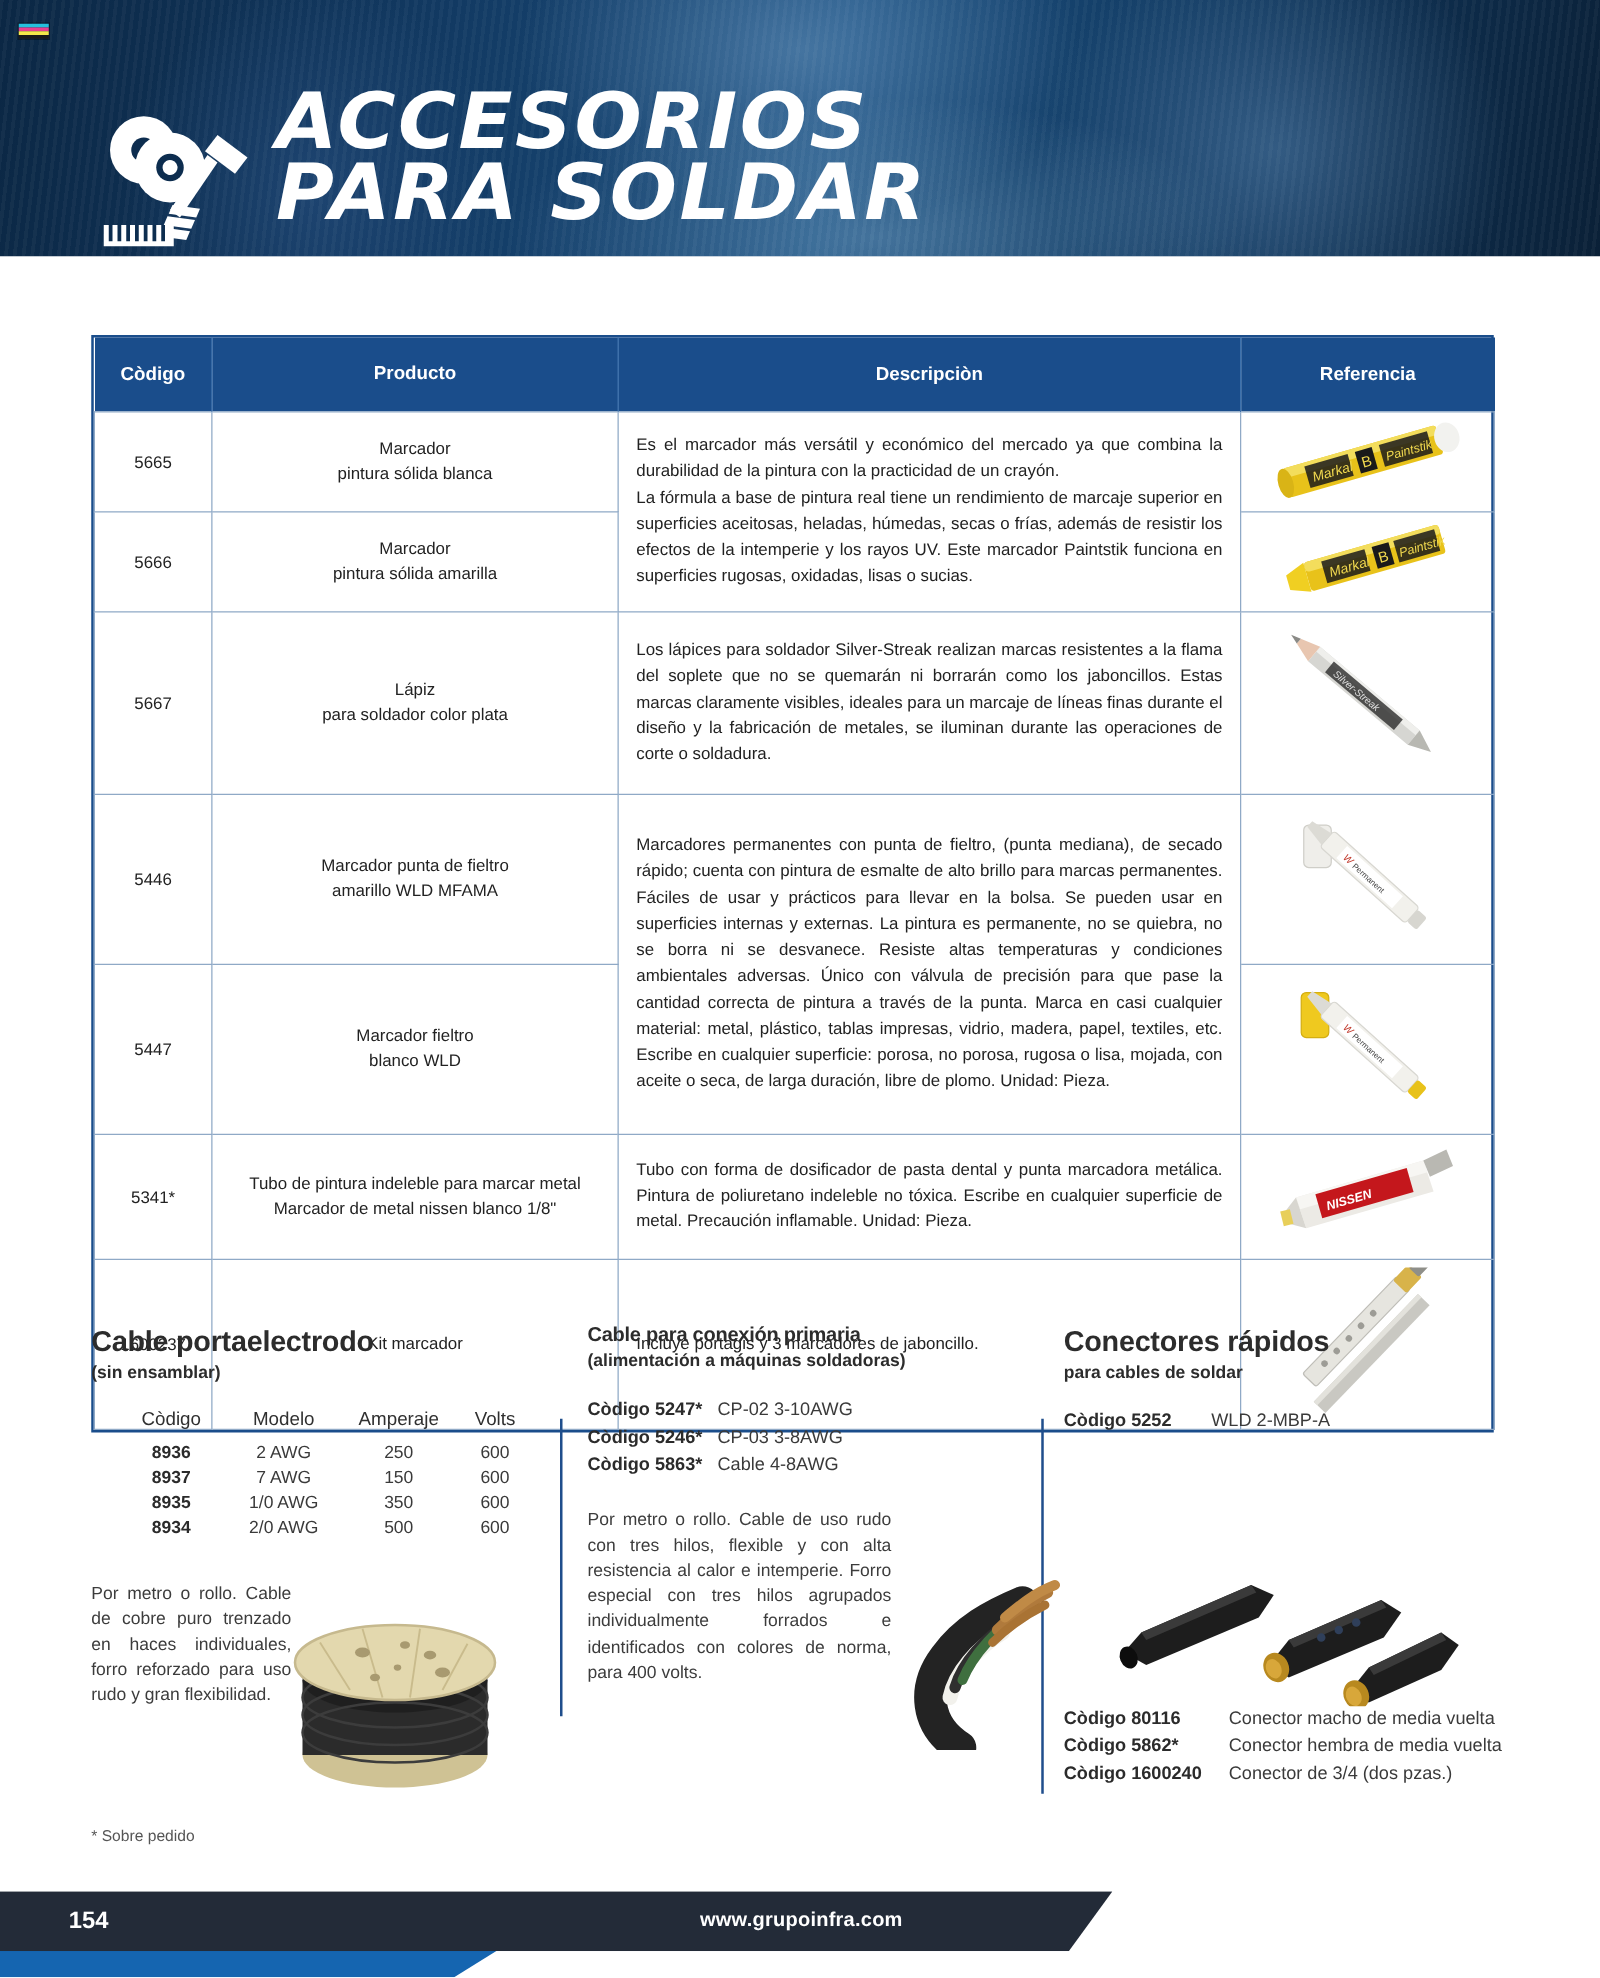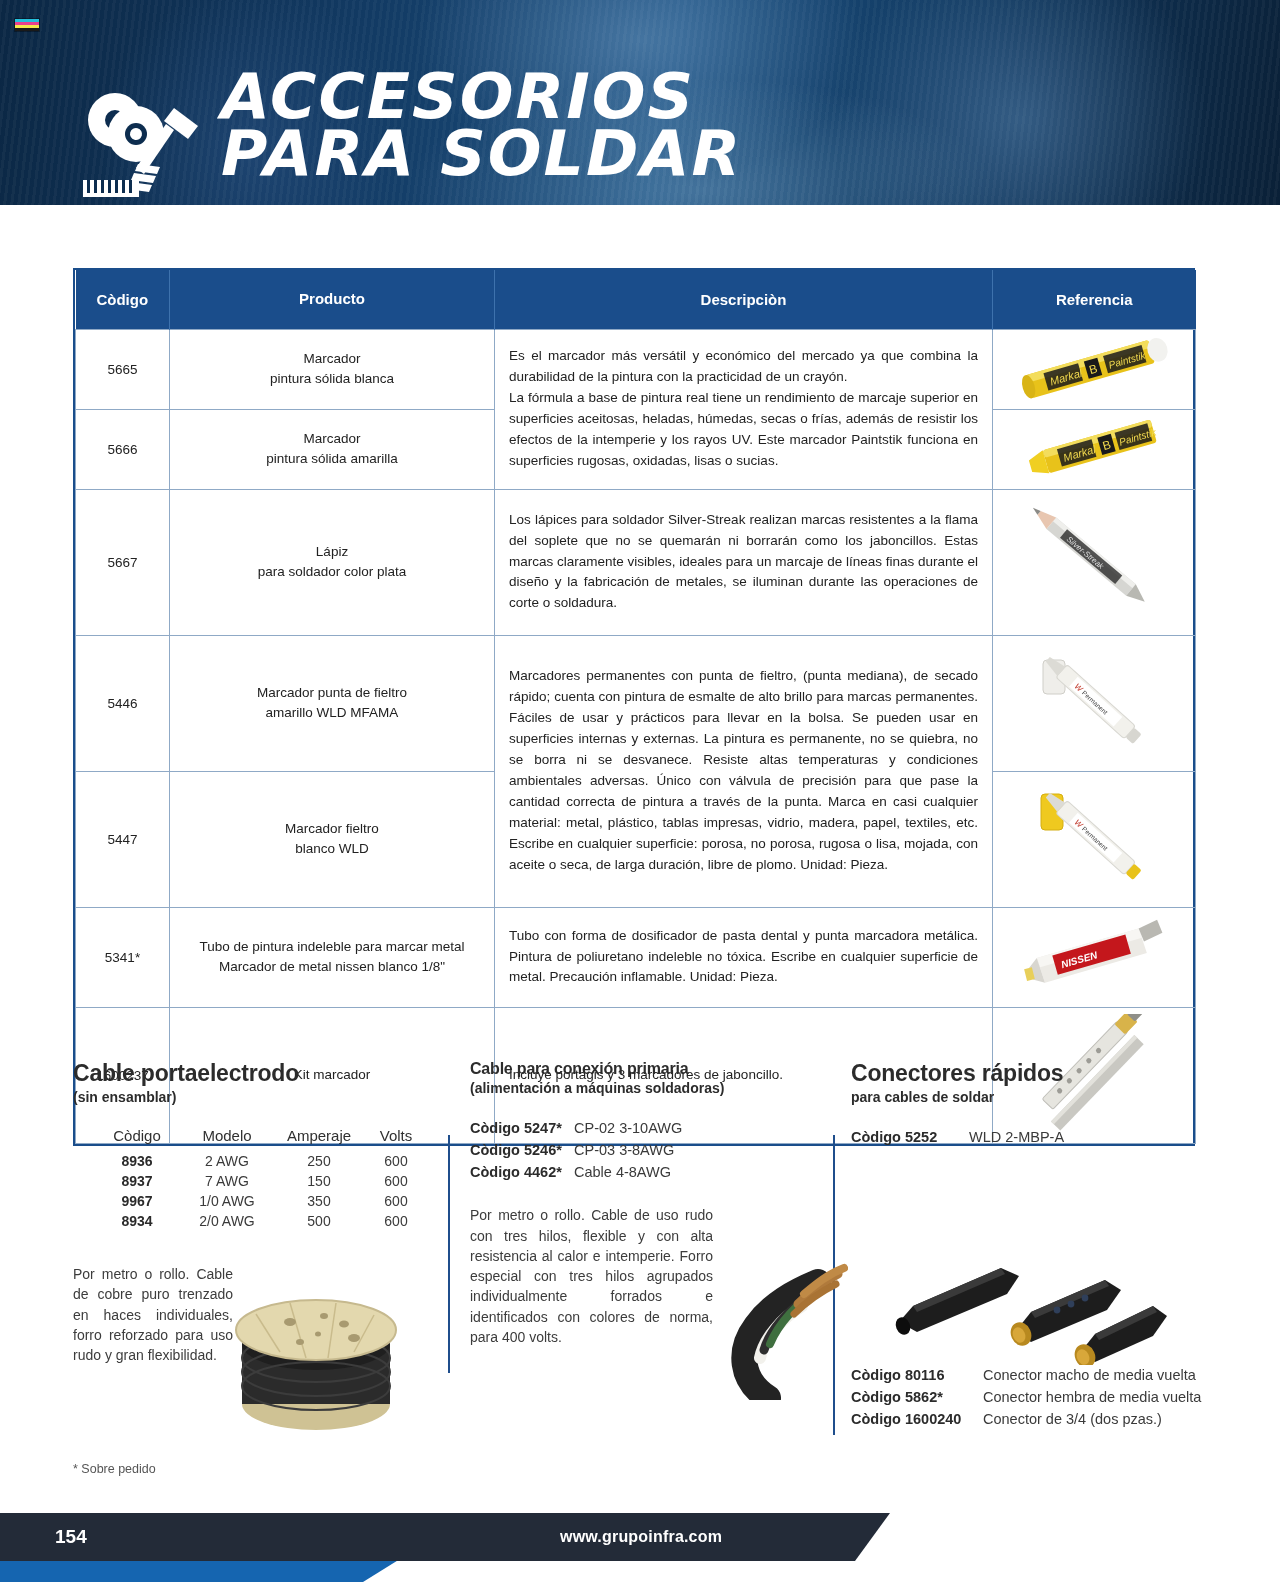--- a/index.html
+++ b/index.html
@@ -380,21 +380,21 @@
             <td>250</td>
             <td>600</td>
           </tr>
           <tr>
             <td class="code">8937</td>
             <td>7 AWG</td>
             <td>150</td>
             <td>600</td>
           </tr>
           <tr>
-            <td class="code">9967</td>
+            <td class="code">8935</td>
             <td>1/0 AWG</td>
             <td>350</td>
             <td>600</td>
           </tr>
           <tr>
             <td class="code">8934</td>
             <td>2/0 AWG</td>
             <td>500</td>
             <td>600</td>
           </tr>
@@ -438,21 +438,21 @@
       <div style="margin-top:22px;">
         <div class="code-line">
           <b style="width:104px;">Còdigo 5247*</b>
           <span>CP-02 3-10AWG</span>
         </div>
         <div class="code-line">
           <b style="width:104px;">Còdigo 5246*</b>
           <span>CP-03 3-8AWG</span>
         </div>
         <div class="code-line">
-          <b style="width:104px;">Còdigo 4462*</b>
+          <b style="width:104px;">Còdigo 5863*</b>
           <span>Cable 4-8AWG</span>
         </div>
       </div>
 
       <div class="body-text" style="margin-top:22px; width:243px;">Por metro o rollo. Cable de uso rudo con tres hilos, flexible y con alta resistencia al calor e intemperie. Forro especial con tres hilos agrupados individualmente forrados e identificados con colores de norma, para 400 volts.</div>
 
 
       <svg class="cablepic" viewBox="0 0 150 170">
         <path d="M70 168 C42 150 40 120 58 96 C74 74 96 62 120 52" stroke="#232323" stroke-width="26" fill="none" stroke-linecap="round"></path>
         <path d="M62 128 C66 108 84 88 104 76" stroke="#f2f1ec" stroke-width="12" fill="none" stroke-linecap="round"></path>

